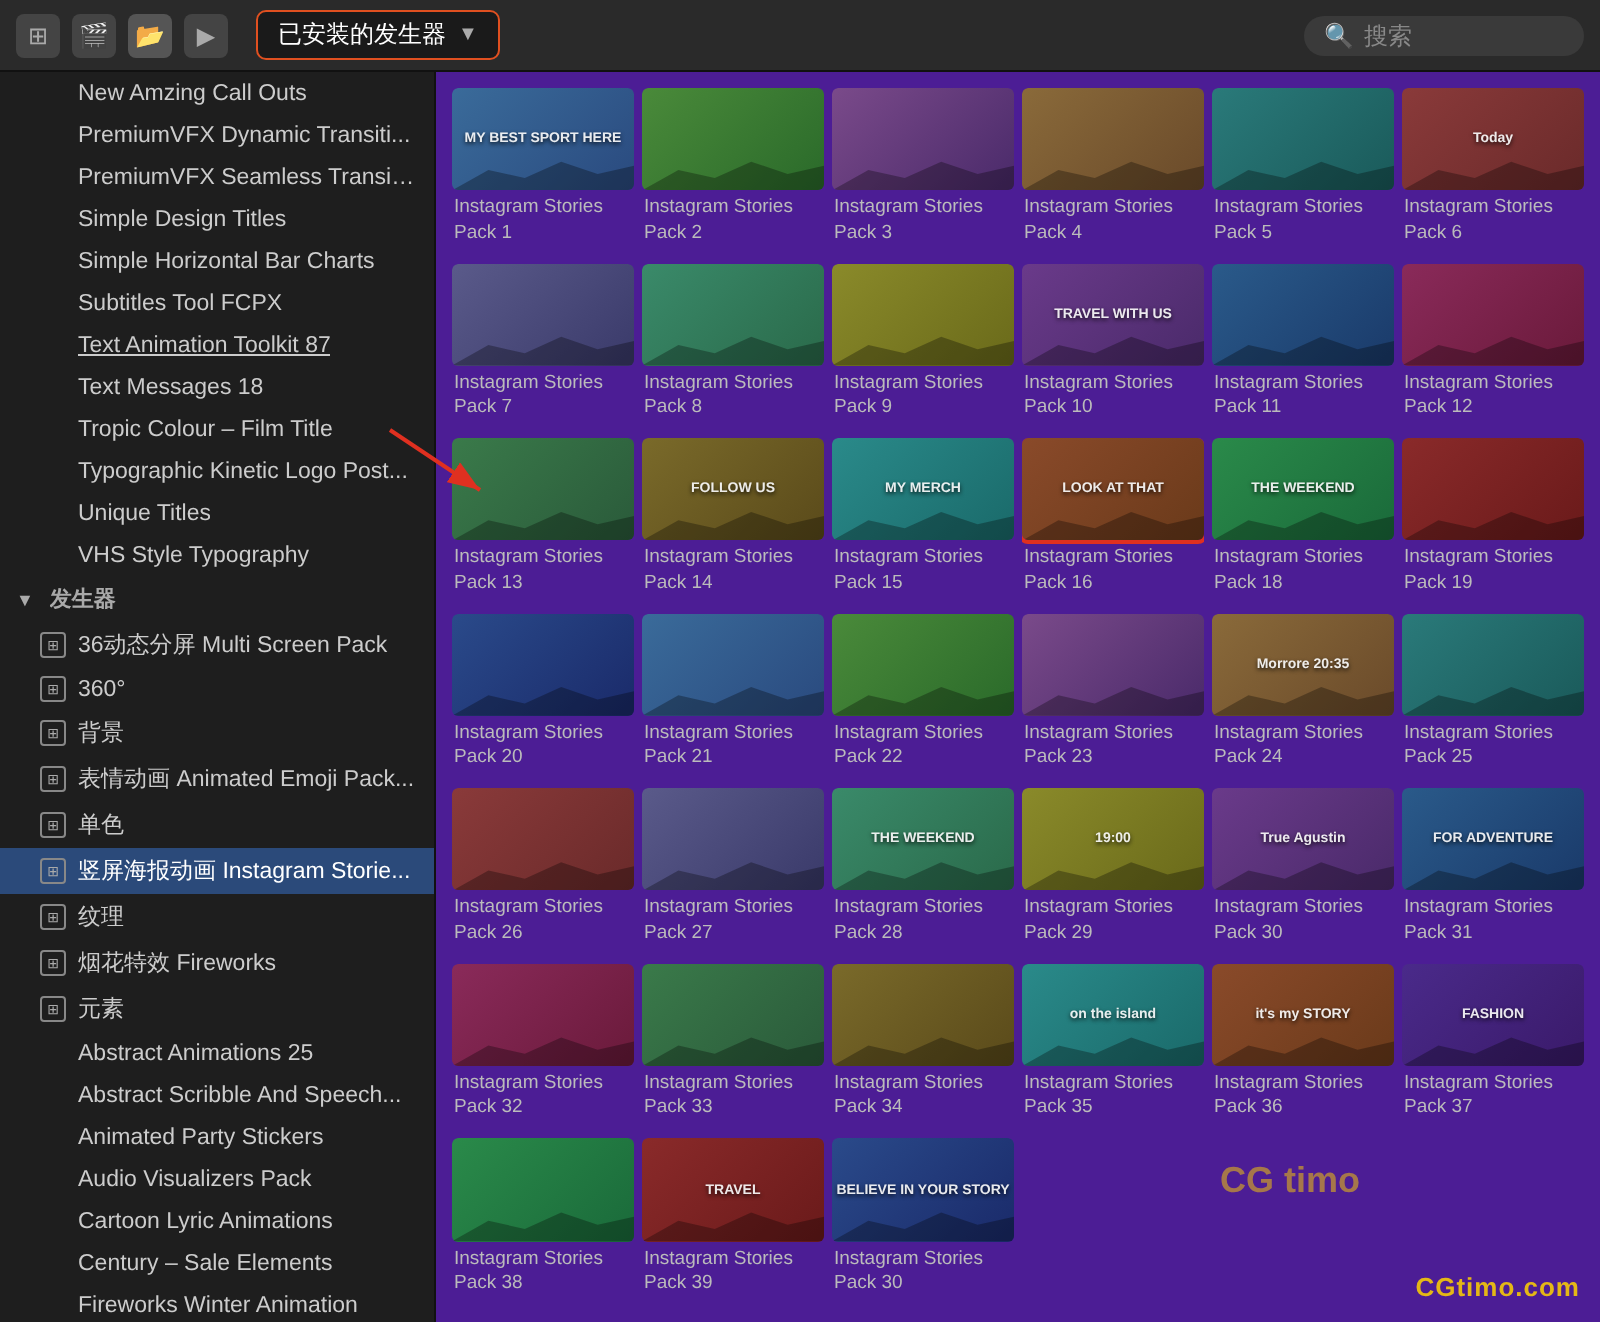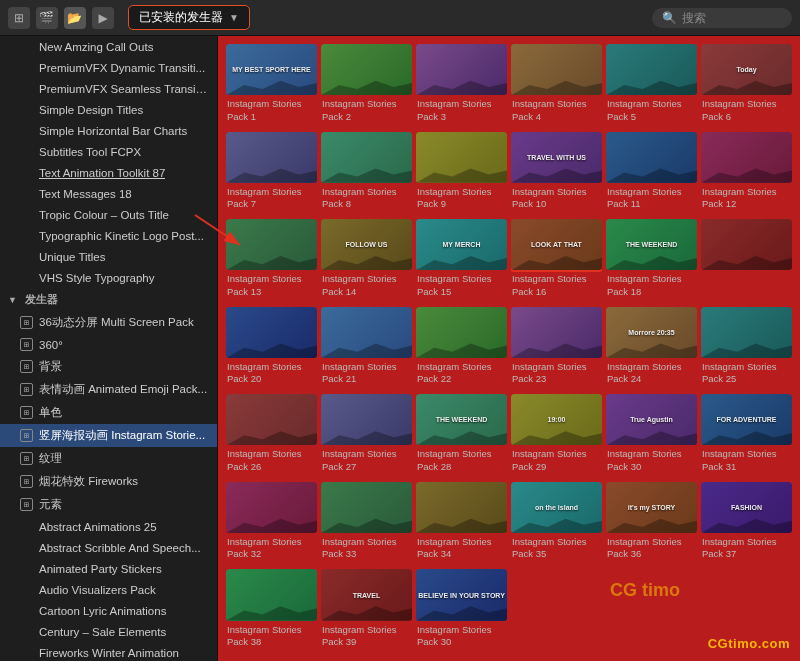--- a/index.html
+++ b/index.html
@@ -121,21 +121,21 @@
       font-size: 7px;
       color: #aaa;
     }
 
     
     .content {
       flex: 1;
       display: flex;
       flex-direction: column;
       overflow: hidden;
-      background: #b91c1c;
+      background: #4c1d95;
     }
 
     
     .grid {
       display: grid;
       grid-template-columns: repeat(6, 1fr);
       gap: 4px;
       padding: 8px;
       overflow-y: auto;
       flex: 1;
@@ -282,21 +282,21 @@
       <div class="sidebar-item">
         <span style="width: 13px; height: 13px; display: inline-flex; align-items: center; justify-content: center; flex-shrink: 0;"></span>
         <span style="overflow: hidden; text-overflow: ellipsis; white-space: nowrap; text-decoration: underline;">Text Animation Toolkit 87</span>
       </div>
       <div class="sidebar-item">
         <span style="width: 13px; height: 13px; display: inline-flex; align-items: center; justify-content: center; flex-shrink: 0;"></span>
         <span style="overflow: hidden; text-overflow: ellipsis; white-space: nowrap;">Text Messages 18</span>
       </div>
       <div class="sidebar-item">
         <span style="width: 13px; height: 13px; display: inline-flex; align-items: center; justify-content: center; flex-shrink: 0;"></span>
-        <span style="overflow: hidden; text-overflow: ellipsis; white-space: nowrap;">Tropic Colour – Outs Title</span>
+        <span style="overflow: hidden; text-overflow: ellipsis; white-space: nowrap;">Tropic Colour – Film Title</span>
       </div>
       <div class="sidebar-item">
         <span style="width: 13px; height: 13px; display: inline-flex; align-items: center; justify-content: center; flex-shrink: 0;"></span>
         <span style="overflow: hidden; text-overflow: ellipsis; white-space: nowrap;">Typographic Kinetic Logo Post...</span>
       </div>
       <div class="sidebar-item">
         <span style="width: 13px; height: 13px; display: inline-flex; align-items: center; justify-content: center; flex-shrink: 0;"></span>
         <span style="overflow: hidden; text-overflow: ellipsis; white-space: nowrap;">Unique Titles</span>
       </div>
       <div class="sidebar-item">
@@ -452,20 +452,21 @@
           <div class="thumb-label">Instagram Stories Pack 16</div>
         </div>
         <div class="grid-item">
           <div class="thumb thumb-mountain t18">
             <span class="thumb-text-overlay">THE WEEKEND</span>
           </div>
           <div class="thumb-label">Instagram Stories Pack 18</div>
         </div>
         <div class="grid-item">
           <div class="thumb thumb-mountain t19"></div>
+          <div class="thumb-label">Instagram Stories Pack 19</div>
         </div>
         <div class="grid-item">
           <div class="thumb thumb-mountain t20"></div>
           <div class="thumb-label">Instagram Stories Pack 20</div>
         </div>
         <div class="grid-item">
           <div class="thumb thumb-mountain t1"></div>
           <div class="thumb-label">Instagram Stories Pack 21</div>
         </div>
         <div class="grid-item">

